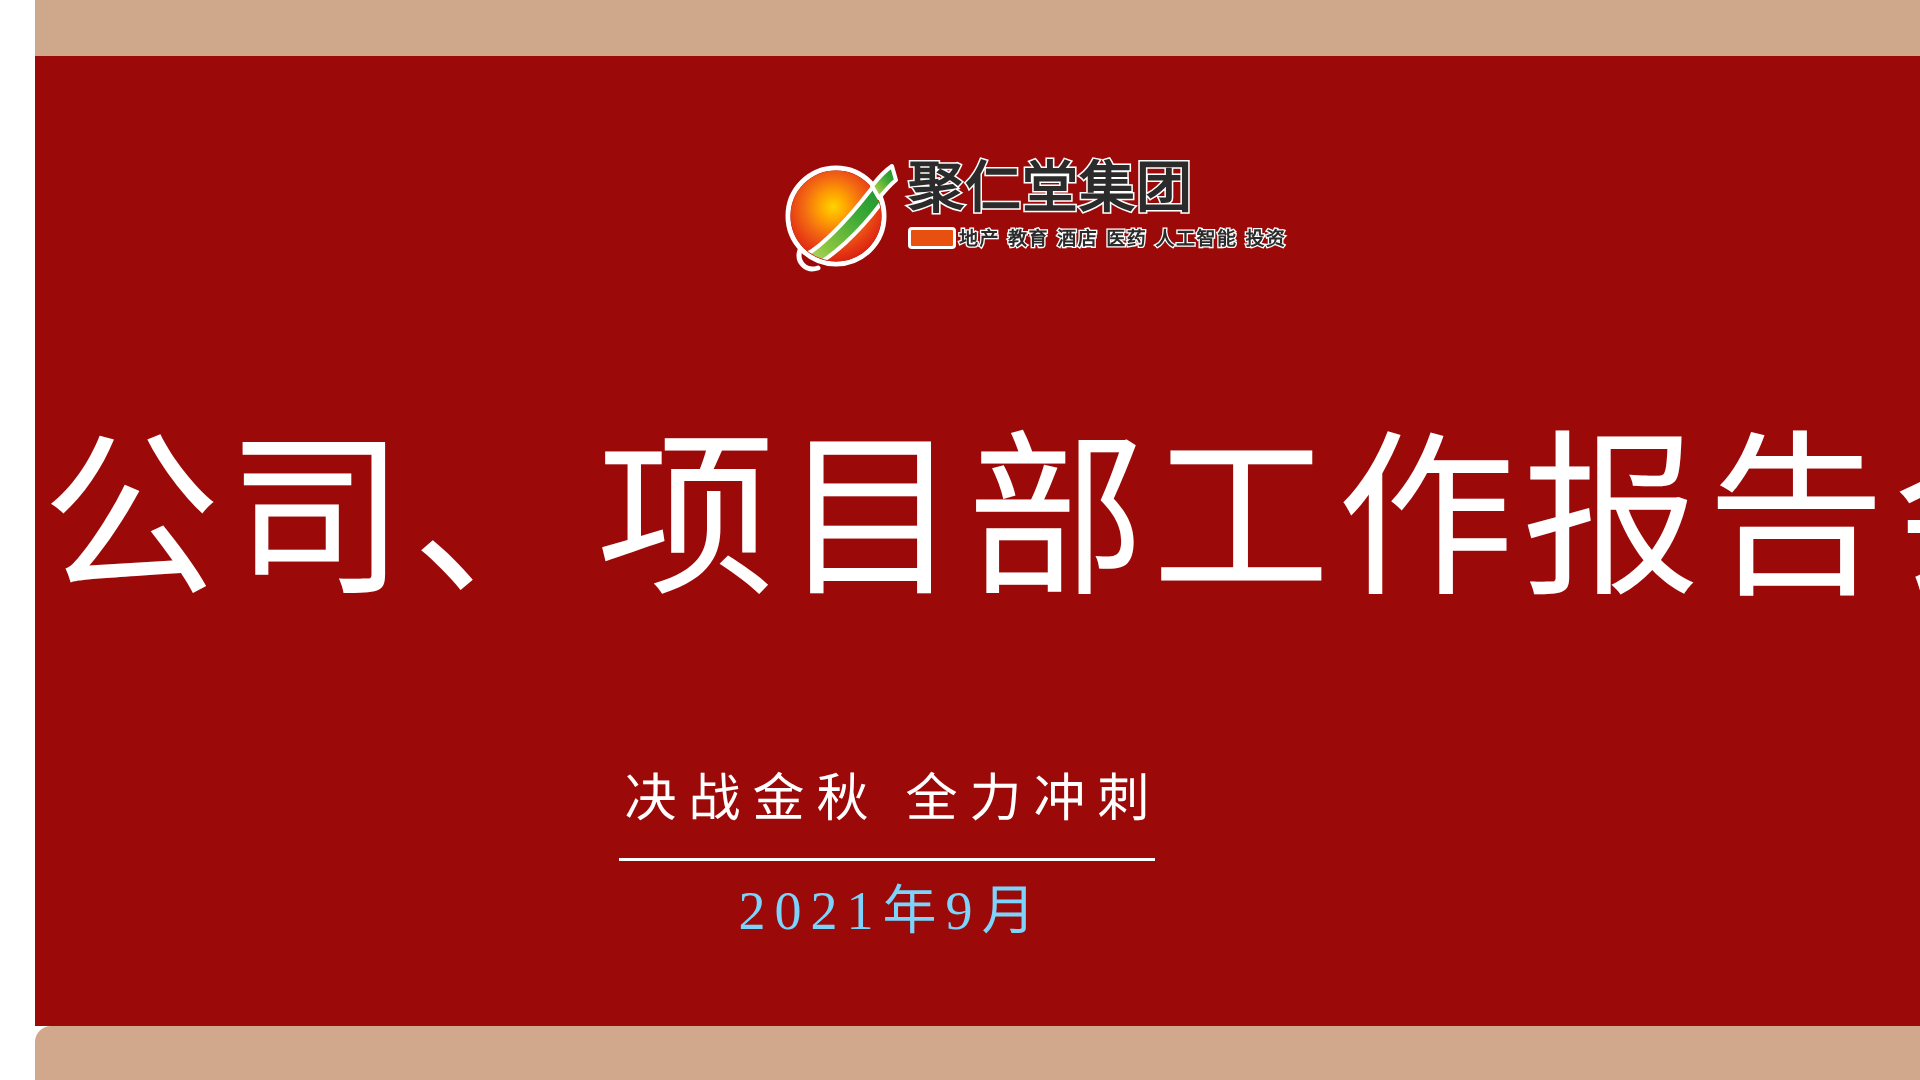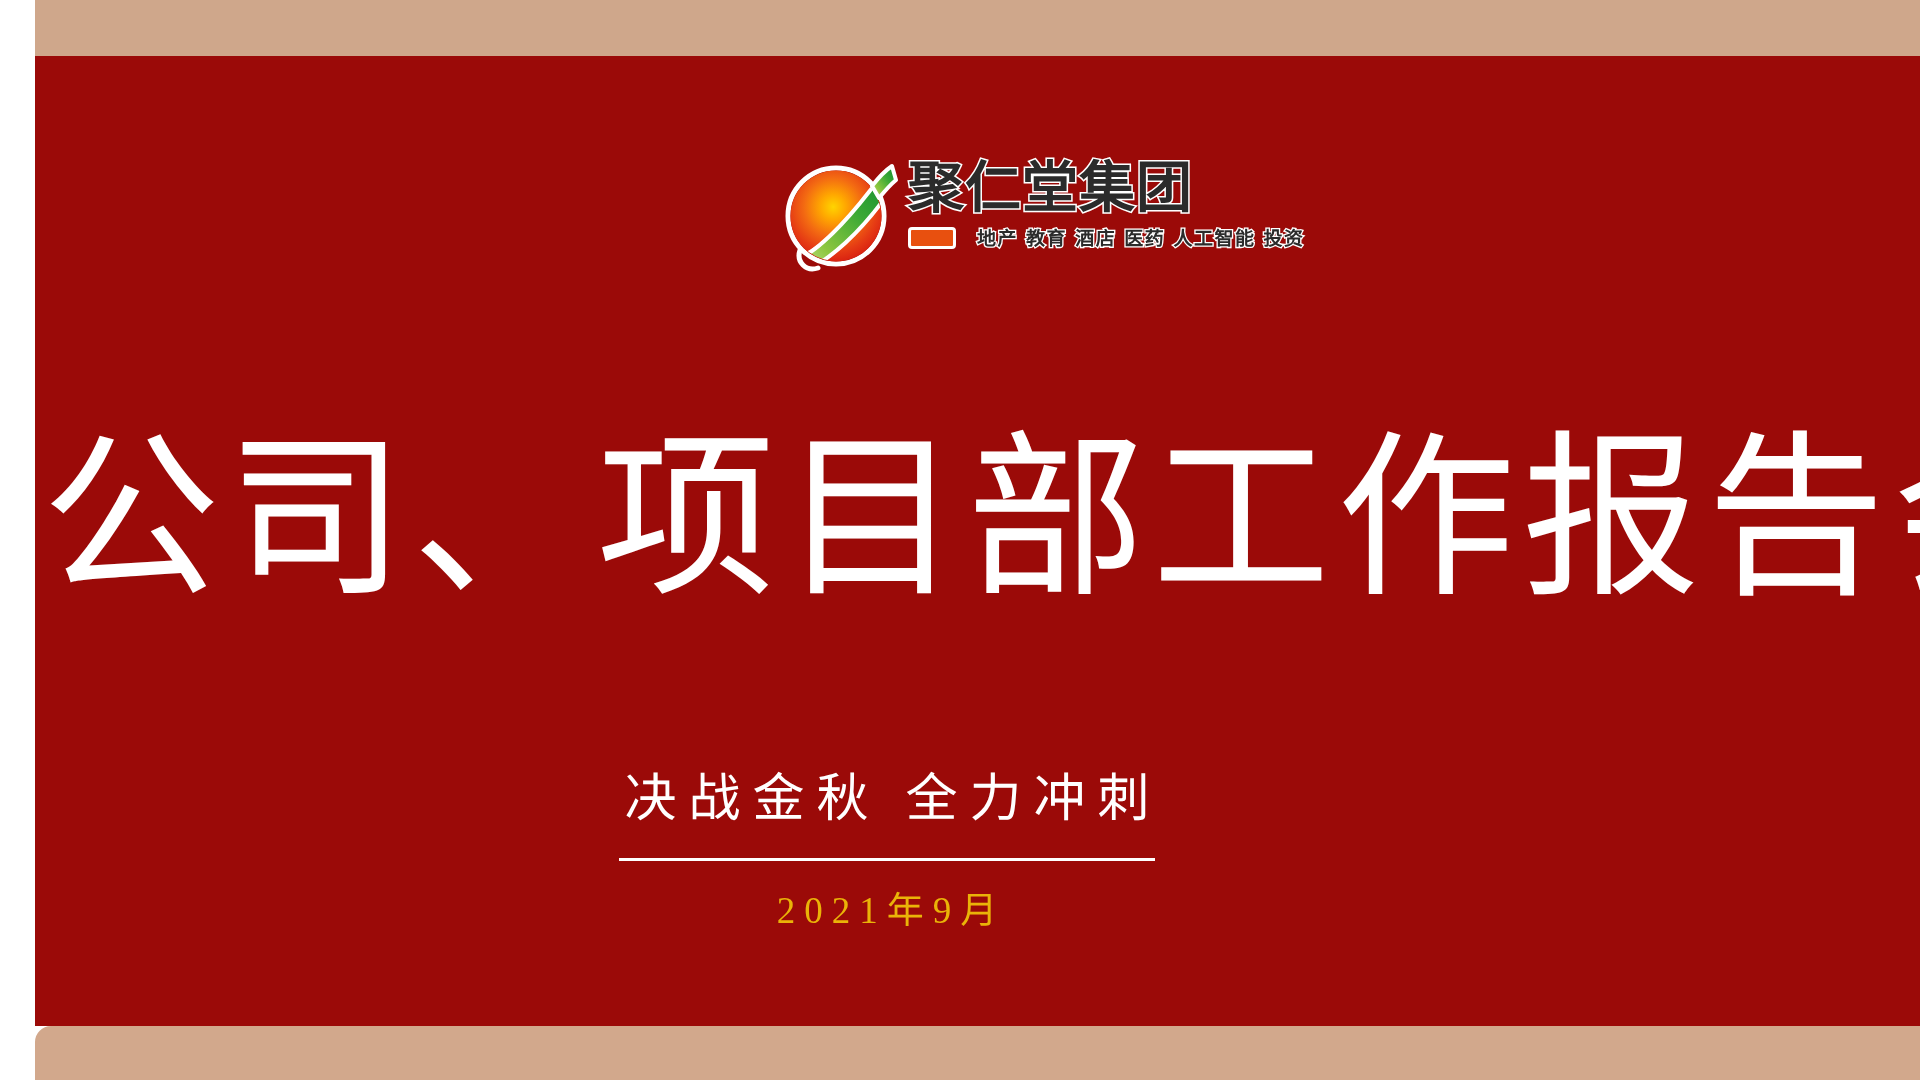--- a/index.html
+++ b/index.html
@@ -88,21 +88,21 @@
     -webkit-text-stroke: 3px #ffffff;
     paint-order: stroke fill;
   }
 
   .logo-sub-row {
     position: absolute;
     left: 0;
     top: 72px;
     display: flex;
     align-items: center;
-    gap: 21px;
+    gap: 3px;
     white-space: nowrap;
   }
 
   .logo-chip {
     width: 48px;
     height: 22px;
     border-radius: 4px;
     background: #e8500f;
     border: 3px solid #ffffff;
     box-sizing: border-box;
@@ -159,24 +159,24 @@
 
   .rule {
     width: 536px;
     height: 3px;
     margin: 28px auto 0 auto;
     background: #ffffff;
   }
 
   .date {
     margin-top: 20px;
-    color: #eab308;
+    color: #7dd3fc;
     font-family: "Liberation Serif", "DejaVu Serif", serif;
     font-weight: 400;
-    font-size: 37px;
+    font-size: 54px;
     line-height: 60px;
     letter-spacing: 9px;
     text-indent: 9px;
     white-space: nowrap;
   }
 </style>
 </head>
 <body>
 
 <div id="slide">

